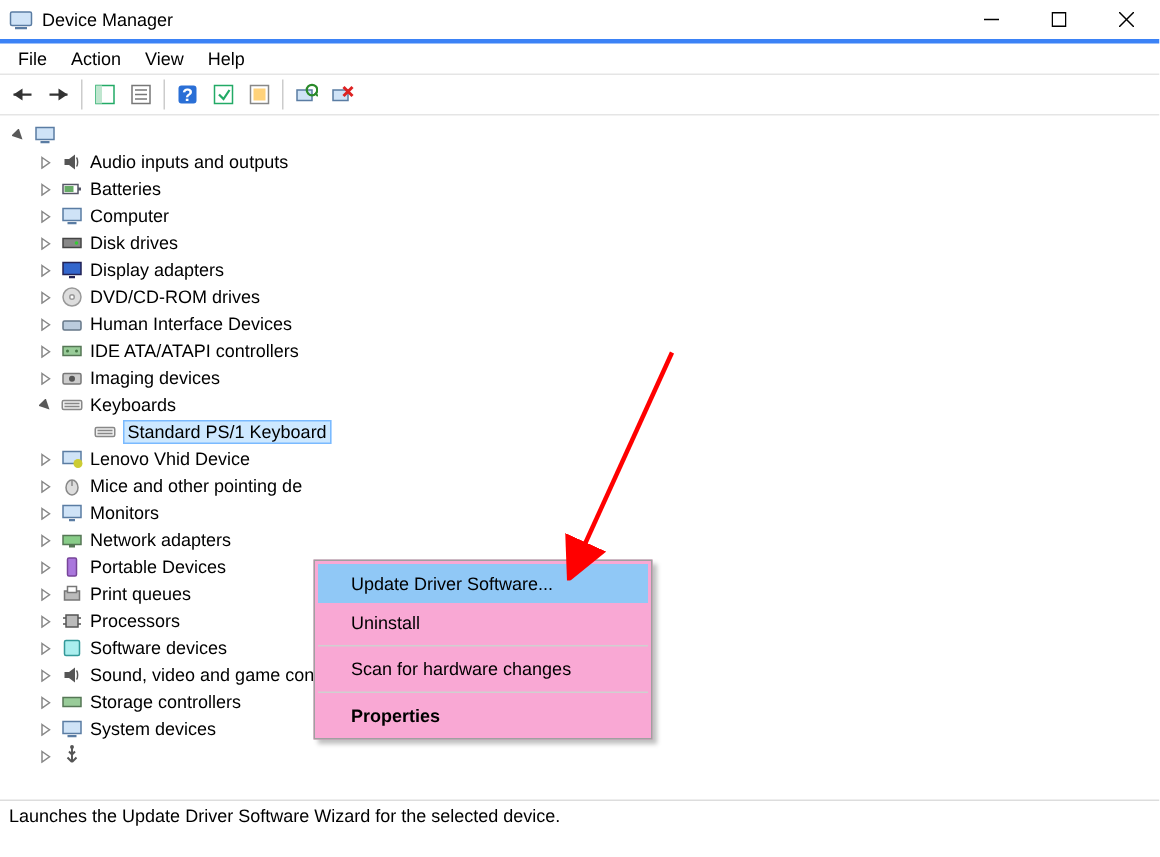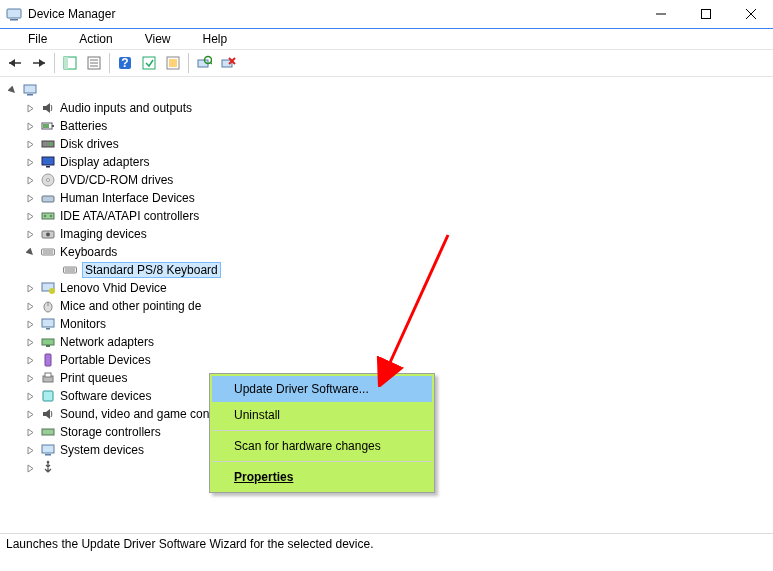--- a/index.html
+++ b/index.html
@@ -1,46 +1,46 @@
 <!DOCTYPE html>
 <html><head>
 <meta charset="utf-8">
 <style>
   * { box-sizing: border-box; font-family: "Segoe UI", Tahoma, sans-serif; font-size: 12px; }
   html, body { margin: 0; padding: 0; }
   body { background: #fff; width: 773px; height: 571px; position: relative; overflow: hidden; }
 
-  .titlebar { height: 29px; display: flex; align-items: center; padding: 0 0 0 6px; border-bottom: 1px solid #3b82f6; }
+  .titlebar { height: 29px; display: flex; align-items: center; padding: 0 0 0 6px; border-bottom: 3px solid #3b82f6; }
   .titlebar .appicon { width: 16px; height: 16px; margin-right: 6px; }
   .titlebar .title { flex: 1; color: #000; }
   .winbtns { display: flex; }
   .winbtn { width: 45px; height: 29px; display: flex; align-items: center; justify-content: center; }
   .winbtn svg { stroke: #000; stroke-width: 1; fill: none; }
 
   .menubar { height: 20px; display: flex; align-items: center; padding: 0 4px; }
-  .menubar .menuitem { padding: 2px 8px; cursor: default; margin-left: 16px; }
+  .menubar .menuitem { padding: 2px 8px; cursor: default; }
 
   .toolbar { height: 28px; display: flex; align-items: center; padding: 2px 4px; border-top: 1px solid #e5e5e5; border-bottom: 1px solid #e5e5e5; gap: 2px; }
   .tbtn { width: 22px; height: 22px; display: flex; align-items: center; justify-content: center; border: 1px solid transparent; }
   .tsep { width: 1px; height: 20px; background: #ccc; margin: 0 2px; }
 
   .tree-area { position: relative; padding: 4px 0 0 6px; height: calc(100% - 29px - 20px - 28px - 22px); overflow: hidden; }
   .tree-row { display: flex; align-items: center; height: 18px; padding-left: 0; white-space: nowrap; cursor: default; }
   .indent1 { padding-left: 18px; }
   .indent2 { padding-left: 40px; }
   .expander { width: 12px; height: 12px; margin-right: 4px; display: inline-flex; align-items: center; justify-content: center; }
   .icon { width: 16px; height: 16px; margin-right: 4px; display: inline-flex; align-items: center; justify-content: center; }
   .label { color: #000; }
   .selected { background: #cde8ff; border: 1px solid #7abaff; padding: 0 2px; border-radius: 0; }
 
-  .context-menu { position: absolute; left: 209px; top: 296px; width: 226px; background: #bef264; border: 1px solid #a0a0a0; box-shadow: 3px 3px 3px rgba(0,0,0,0.25); padding: 2px; }
+  .context-menu { position: absolute; left: 209px; top: 296px; width: 226px; background: #f9a8d4; border: 1px solid #a0a0a0; box-shadow: 3px 3px 3px rgba(0,0,0,0.25); padding: 2px; }
   .cm-item { padding: 6px 22px; cursor: default; }
   .cm-item.hl { background: #90c8f6; color: #000; }
   .cm-sep { height: 1px; background: #d0d0d0; margin: 2px 0; }
-  .cm-item.bold { font-weight: 700; text-decoration: underline; }
+  .cm-item.bold { font-weight: 700; }
 
   .arrow-annot { position: absolute; left: 370px; top: 150px; pointer-events: none; }
 
   .statusbar { position: absolute; bottom: 0; left: 0; right: 0; height: 38px; border-top: 1px solid #ddd; padding: 3px 6px; color: #000; background: #fff; }
 </style>
 </head>
 <body>
 
 <div class="titlebar">
   <span class="appicon">
@@ -186,20 +186,34 @@
         <span class="label">Batteries</span>
       </div>
       <div class="tree-row indent1">
         <span class="expander">
           <svg width="9" height="9">
             <path d="M2 1 L7 4.5 L2 8 Z" fill="none" stroke="#888"></path>
           </svg>
         </span>
         <span class="icon">
           <svg width="16" height="16">
+            <rect x="2" y="3" width="12" height="8" fill="#cfe3f7" stroke="#5a7ca3"></rect>
+            <rect x="5" y="12" width="6" height="1.5" fill="#5a7ca3"></rect>
+          </svg>
+        </span>
+        <span class="label">Computer</span>
+      </div>
+      <div class="tree-row indent1">
+        <span class="expander">
+          <svg width="9" height="9">
+            <path d="M2 1 L7 4.5 L2 8 Z" fill="none" stroke="#888"></path>
+          </svg>
+        </span>
+        <span class="icon">
+          <svg width="16" height="16">
             <rect x="2" y="5" width="12" height="6" fill="#888" stroke="#444"></rect>
             <circle cx="11" cy="8" r="1.2" fill="#3c3"></circle>
           </svg>
         </span>
         <span class="label">Disk drives</span>
       </div>
       <div class="tree-row indent1">
         <span class="expander">
           <svg width="9" height="9">
             <path d="M2 1 L7 4.5 L2 8 Z" fill="none" stroke="#888"></path>
@@ -286,21 +300,21 @@
       </div>
       <div class="tree-row indent2">
         <span class="expander"></span>
         <span class="icon">
           <svg width="16" height="16">
             <rect x="1.5" y="5" width="13" height="6" fill="#eee" stroke="#888" rx="1"></rect>
             <line x1="3" y1="7" x2="13" y2="7" stroke="#888"></line>
             <line x1="3" y1="9" x2="13" y2="9" stroke="#888"></line>
           </svg>
         </span>
-        <span class="label selected">Standard PS/8 Keyboard</span>
+        <span class="label selected">Standard PS/1 Keyboard</span>
       </div>
       <div class="tree-row indent1">
         <span class="expander">
           <svg width="9" height="9">
             <path d="M2 1 L7 4.5 L2 8 Z" fill="none" stroke="#888"></path>
           </svg>
         </span>
         <span class="icon">
           <svg width="16" height="16">
             <rect x="2" y="3" width="12" height="8" fill="#cfe3f7" stroke="#5a7ca3"></rect>
@@ -370,20 +384,37 @@
             <path d="M2 1 L7 4.5 L2 8 Z" fill="none" stroke="#888"></path>
           </svg>
         </span>
         <span class="icon">
           <svg width="16" height="16">
             <rect x="3" y="6" width="10" height="6" fill="#bbb" stroke="#777"></rect>
             <rect x="5" y="3" width="6" height="4" fill="#fff" stroke="#777"></rect>
           </svg>
         </span>
         <span class="label">Print queues</span>
+      </div>
+      <div class="tree-row indent1">
+        <span class="expander">
+          <svg width="9" height="9">
+            <path d="M2 1 L7 4.5 L2 8 Z" fill="none" stroke="#888"></path>
+          </svg>
+        </span>
+        <span class="icon">
+          <svg width="16" height="16">
+            <rect x="4" y="4" width="8" height="8" fill="#bbb" stroke="#555"></rect>
+            <line x1="2" y1="6" x2="4" y2="6" stroke="#555"></line>
+            <line x1="2" y1="10" x2="4" y2="10" stroke="#555"></line>
+            <line x1="12" y1="6" x2="14" y2="6" stroke="#555"></line>
+            <line x1="12" y1="10" x2="14" y2="10" stroke="#555"></line>
+          </svg>
+        </span>
+        <span class="label">Processors</span>
       </div>
       <div class="tree-row indent1">
         <span class="expander">
           <svg width="9" height="9">
             <path d="M2 1 L7 4.5 L2 8 Z" fill="none" stroke="#888"></path>
           </svg>
         </span>
         <span class="icon">
           <svg width="16" height="16">
             <rect x="3" y="3" width="10" height="10" fill="#aee" stroke="#399" rx="1"></rect>

